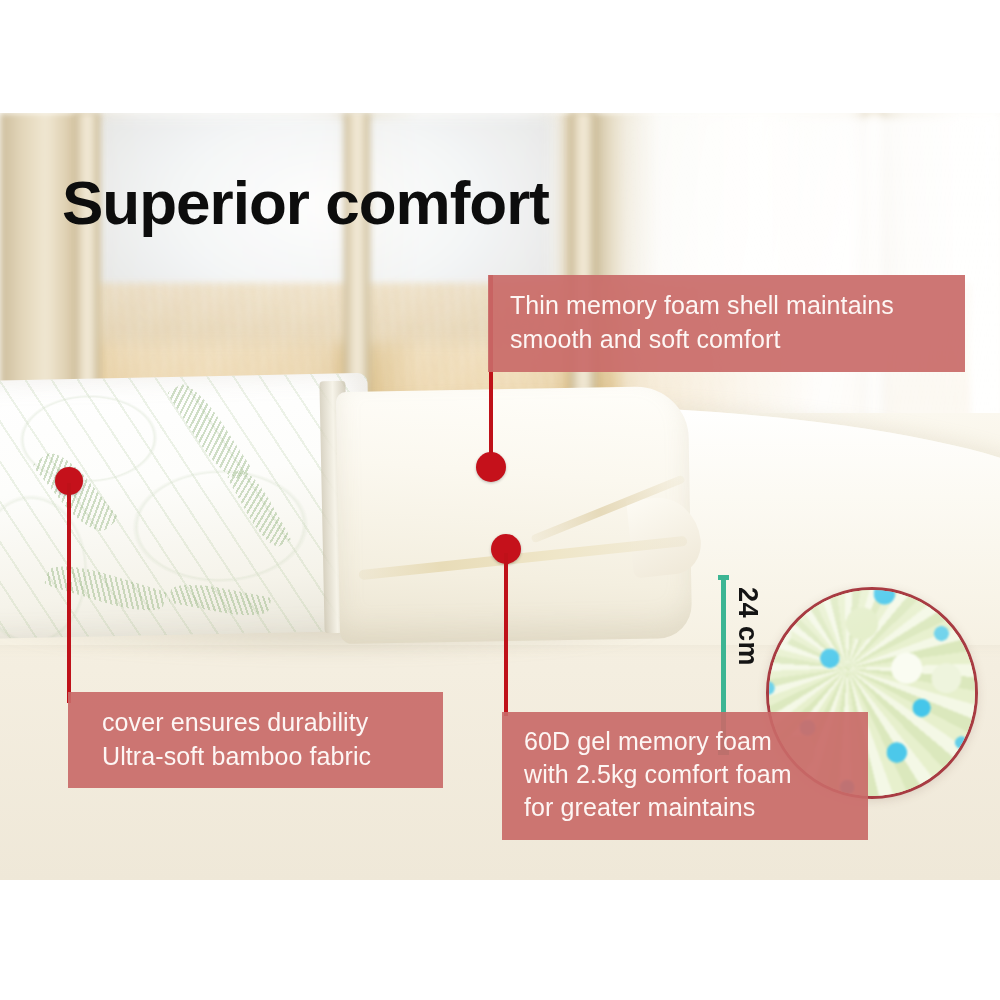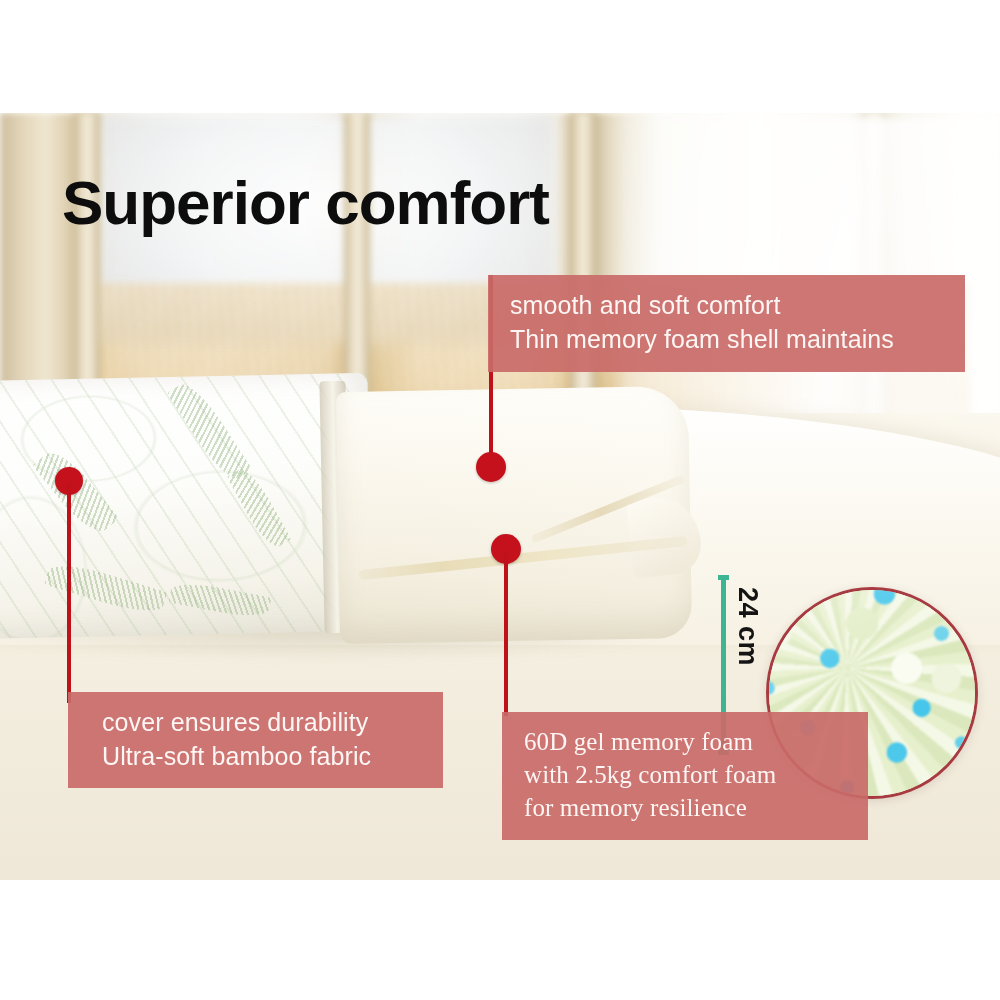--- a/index.html
+++ b/index.html
@@ -83,21 +83,21 @@
 
   
   .banner{position:absolute;background:rgba(201,106,104,.92);color:#fdf6f4;
      font-weight:400;letter-spacing:.1px;box-sizing:border-box;}
   .banner span{display:block;}
   #banner-shell{left:488px;top:275px;width:477px;padding:14px 20px 16px 22px;
      font-size:25px;line-height:1.34;}
   #banner-cover{left:68px;top:692px;width:375px;padding:13px 20px 15px 34px;
      font-size:25px;line-height:1.36;}
   #banner-foam{left:502px;top:712px;width:366px;padding:13px 20px 16px 22px;
-     font-size:25px;line-height:1.32;font-family:Liberation Serif, serif;}
+     font-size:25px;line-height:1.32;}
 
   
   .lead{position:absolute;background:#bf1119;}
   .dot{position:absolute;border-radius:50%;background:#c5111b;
      box-shadow:0 1px 3px rgba(0,0,0,.25);}
 
   
   #dim{position:absolute;left:718px;top:462px;width:10px;height:180px;}
   .dim-line{position:absolute;left:3px;top:0;width:5px;height:100%;background:#3cb593;}
   .dim-cap{position:absolute;left:0;width:11px;height:5px;background:#3cb593;}
@@ -192,28 +192,28 @@
     <div class="lead" style="left:67px;top:370px;width:4px;height:220px;"></div>
 
     <div class="dot" style="left:491px;top:421px;width:30px;height:30px;"></div>
     <div class="lead" style="left:504px;top:440px;width:4px;height:163px;"></div>
 
   </div>
 
   <div id="title">Superior comfort</div>
 
   <div class="banner" id="banner-shell">
+    <span>Thin memory foam shell maintains</span>
     <span>smooth and soft comfort</span>
-    <span>Thin memory foam shell maintains</span>
   </div>
 
   <div class="banner" id="banner-cover">
     <span>cover ensures durability</span>
     <span>Ultra-soft bamboo fabric</span>
   </div>
 
   <div class="banner" id="banner-foam">
     <span>60D gel memory foam</span>
     <span>with 2.5kg comfort foam</span>
-    <span>for memory resilience</span>
+    <span>for greater maintains</span>
   </div>
 
 </div>
 
 </body></html>

